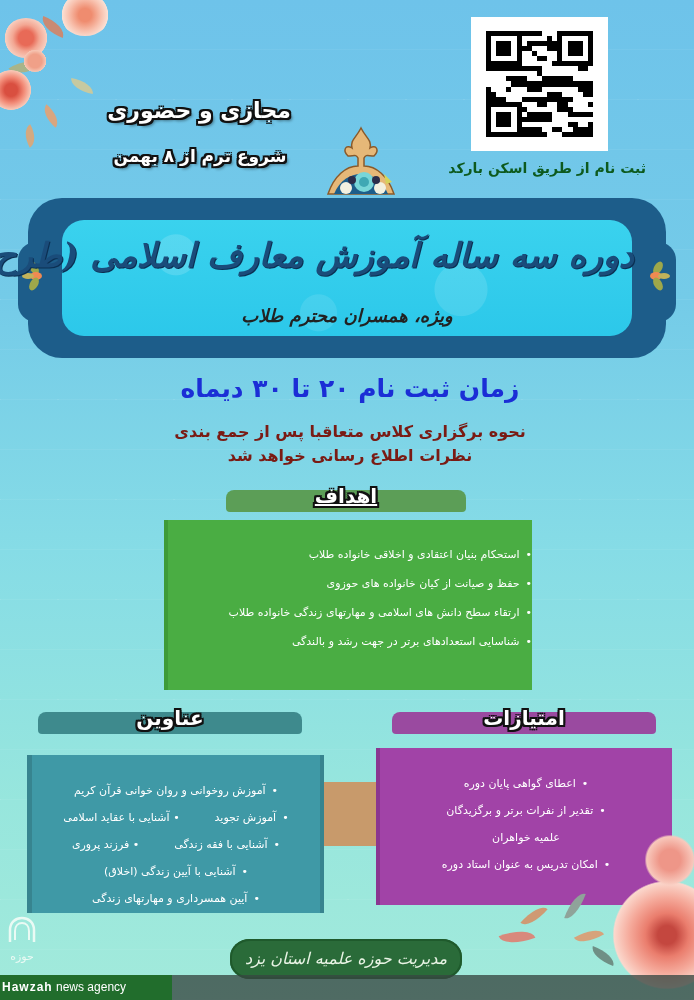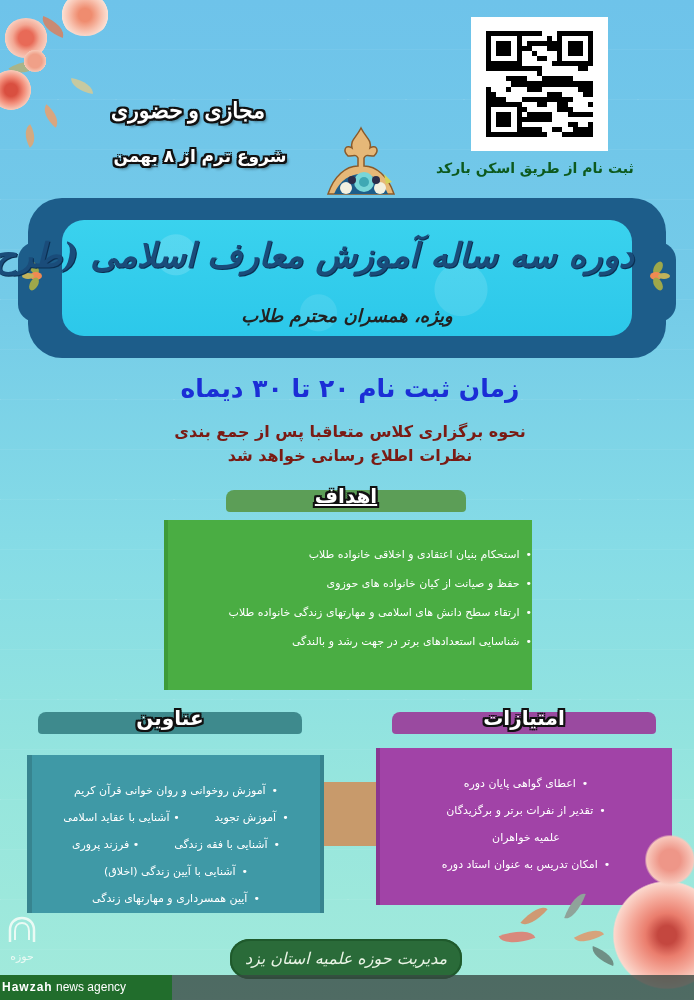--- a/index.html
+++ b/index.html
@@ -43,21 +43,21 @@
     position: absolute; left: 471px; top: 17px; width: 137px; height: 134px;
     background: #fff; padding: 14px 15px;
   }
   .qr-grid {
     width: 100%; height: 100%;
     display: grid; grid-template-columns: repeat(21, 1fr); grid-template-rows: repeat(21, 1fr);
   }
   .qr-grid span { background: #000; }
   .qr-label {
     position: absolute; left: 436px; top: 160px; width: 210px;
-    color: #0d5a1e; font-weight: bold; font-size: 14px; direction: rtl; text-align: left;
+    color: #0d5a1e; font-weight: bold; font-size: 14px; direction: rtl; text-align: right;
   }
 
   
   .banner-outer {
     position: absolute; left: 28px; top: 198px; width: 638px; height: 160px;
   }
   .banner-dark {
     position: absolute; inset: 0;
     background: #1d5d8a;
     border-radius: 34px;
@@ -168,21 +168,21 @@
   <div class="leaf" style="left:10px;top:60px;width:30px;height:14px;background:#a9b48a;transform:rotate(-30deg)"></div>
   <div class="leaf" style="left:40px;top:110px;width:22px;height:12px;background:#d9a57f;transform:rotate(40deg)"></div>
   <div class="leaf" style="left:70px;top:80px;width:24px;height:12px;background:#c7c9a0;transform:rotate(10deg)"></div>
   <div class="leaf" style="left:20px;top:130px;width:20px;height:12px;background:#d4a980;transform:rotate(60deg)"></div>
   <div class="flower" style="left:4px;top:18px;width:44px;height:40px;background:radial-gradient(circle,#e86a57 0 25%,#f3a793 45%,#f8cfc0 70%,transparent 72%)"></div>
   <div class="flower" style="left:60px;top:-6px;width:50px;height:42px;background:radial-gradient(circle,#ef8c6f 0 20%,#f8c1ae 50%,#fbe0d4 70%,transparent 72%)"></div>
   <div class="flower" style="left:-10px;top:70px;width:42px;height:40px;background:radial-gradient(circle,#d94f40 0 22%,#f28b77 45%,#f8c9b8 68%,transparent 70%)"></div>
   <div class="flower" style="left:22px;top:50px;width:26px;height:22px;background:radial-gradient(circle,#f0a088 0 40%,#f6c8b6 65%,transparent 67%)"></div>
 </div>
 
-<div class="stroke-text abs" style="left:88px;top:98px;width:200px;font-size:22px;font-family:Liberation Serif, serif;">مجازی و حضوری</div>
+<div class="stroke-text abs" style="left:99px;top:98px;width:200px;font-size:22px;">مجازی و حضوری</div>
 <div class="stroke-text abs" style="left:80px;top:146px;width:240px;font-size:17px;">شروع ترم از ۸ بهمن</div>
 
 <div class="qr-box">
   <div class="qr-grid" id="qr">
       <span></span>
       <span></span>
       <span></span>
       <span></span>
       <span></span>
       <span></span>

